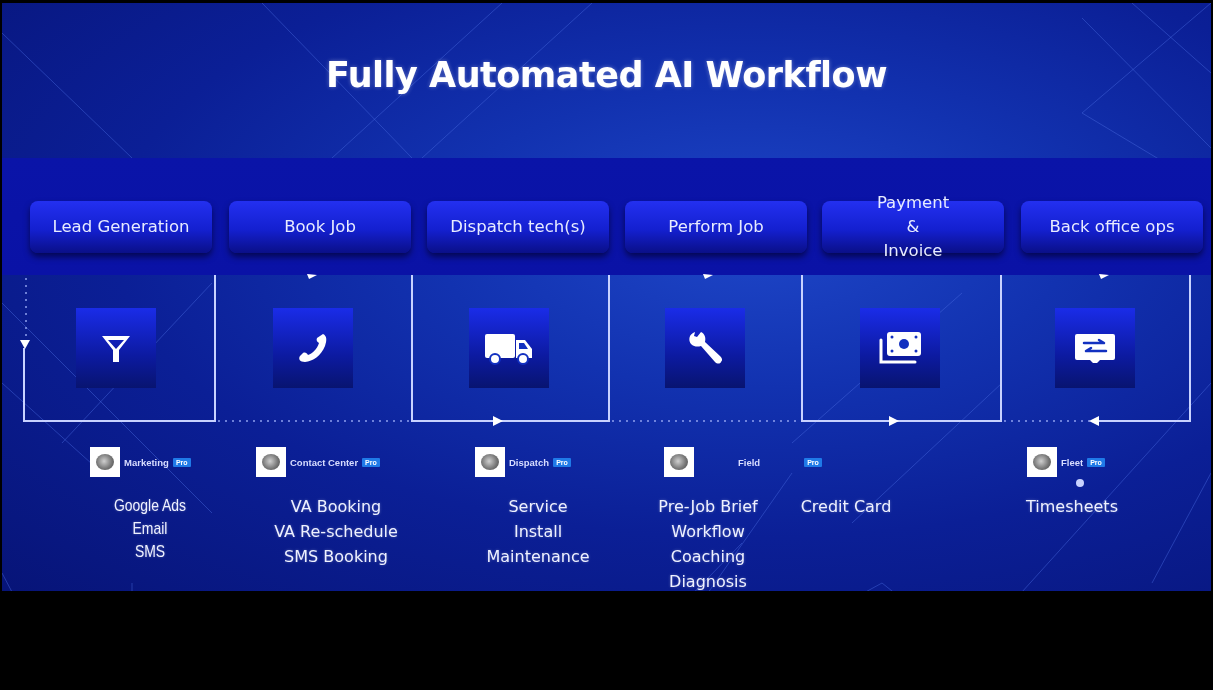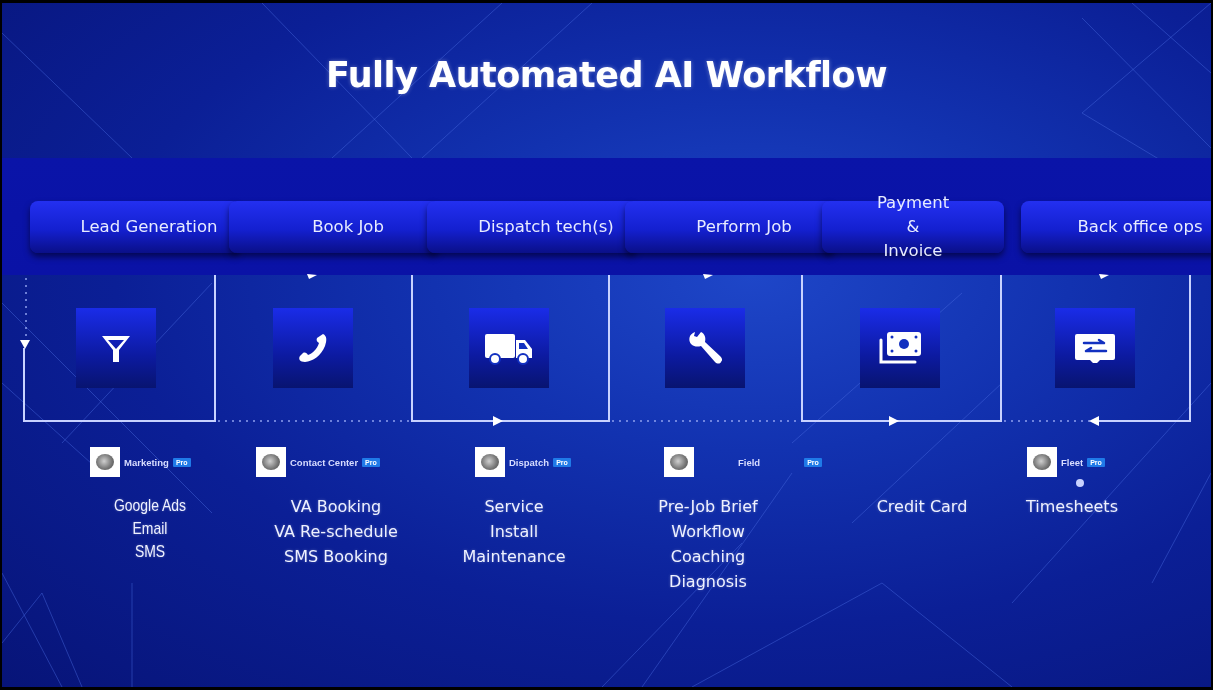--- a/index.html
+++ b/index.html
@@ -1,38 +1,37 @@
 <!DOCTYPE html>
 <html><head>
 <meta charset="utf-8">
 <style>
   html, body { margin:0; padding:0; }
   body { width:1213px; height:690px; overflow:hidden; background:#000; font-family:"Liberation Sans", sans-serif; }
   .slide {
-    position:absolute; left:2px; top:3px; width:1209px; height:684px; overflow:hidden;
+    position:absolute; left:2px; top:3px; width:1209px; height:588px; overflow:hidden;
     background: radial-gradient(ellipse at 62% 40%, #1e46c8 0%, #1232b0 30%, #0b1f96 60%, #071478 100%);
   }
   .bg-lines { position:absolute; left:0; top:0; width:1209px; height:684px; pointer-events:none; }
   .title {
     position:absolute; left:0; top:52px; width:1209px; text-align:center;
     color:#fff; font-family:"DejaVu Sans", sans-serif; font-weight:bold; font-size:35px; letter-spacing:-0.5px;
     text-shadow:0 0 4px rgba(255,255,255,0.35);
   }
   .band {
     position:absolute; left:0; top:155px; width:1209px; height:117px;
     background: linear-gradient(180deg, #0a14a8 0%, #0a12a6 100%);
   }
   .step {
     position:absolute; top:198px; width:182px; height:52px; border-radius:8px;
     background: linear-gradient(180deg, #2330f0 0%, #1420d0 55%, #0a0f88 100%);
     box-shadow: 0 4px 6px rgba(0,0,30,0.6);
     color:#e8ecff; font-family:"DejaVu Sans", sans-serif; font-size:16.5px;
     display:flex; align-items:center; justify-content:center; text-align:center; line-height:24px;
     cursor:pointer;
-    padding-left:28px;
   }
   .icon-tile {
     position:absolute; top:305px; width:80px; height:80px;
     background: linear-gradient(180deg, #1a2ce8 0%, #0c1aa0 60%, #081470 100%);
     display:flex; align-items:center; justify-content:center;
   }
   .connectors { position:absolute; left:0; top:0; width:1209px; height:684px; pointer-events:none; }
   .badge {
     position:absolute; top:444px; height:30px; display:flex; align-items:center; gap:4px;
   }
@@ -203,31 +202,31 @@
   <div class="features condensed" style="left:148px;">
     <div>Google Ads</div>
     <div>Email</div>
     <div>SMS</div>
   </div>
   <div class="features" style="left:334px;">
     <div>VA Booking</div>
     <div>VA Re-schedule</div>
     <div>SMS Booking</div>
   </div>
-  <div class="features" style="left:512px;">
+  <div class="features" style="left:536px;">
     <div>Service</div>
     <div>Install</div>
     <div>Maintenance</div>
   </div>
   <div class="features" style="left:706px;">
     <div>Pre-Job Brief</div>
     <div>Workflow</div>
     <div>Coaching</div>
     <div>Diagnosis</div>
   </div>
-  <div class="features" style="left:920px;">
+  <div class="features" style="left:844px;">
     <div>Credit Card</div>
   </div>
   <div class="features" style="left:1070px;">
     <div>Timesheets</div>
   </div>
 
 </div>
 
 </body></html>

